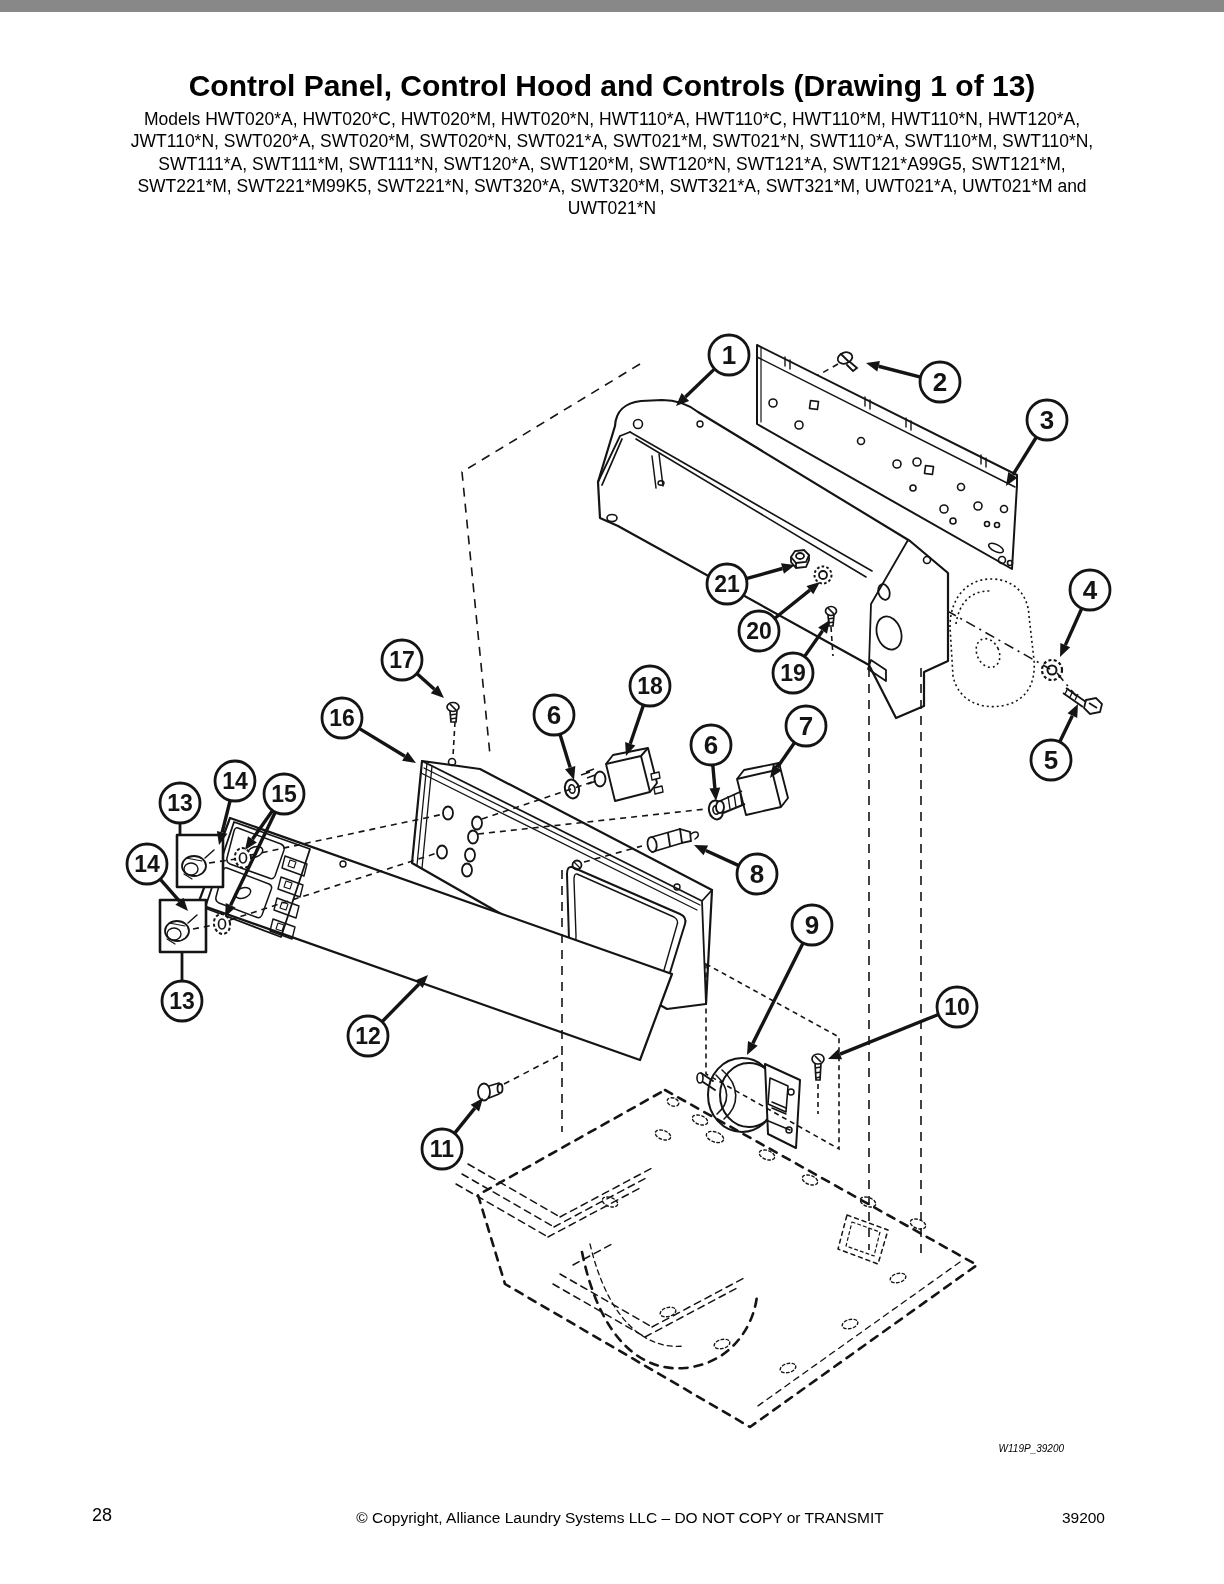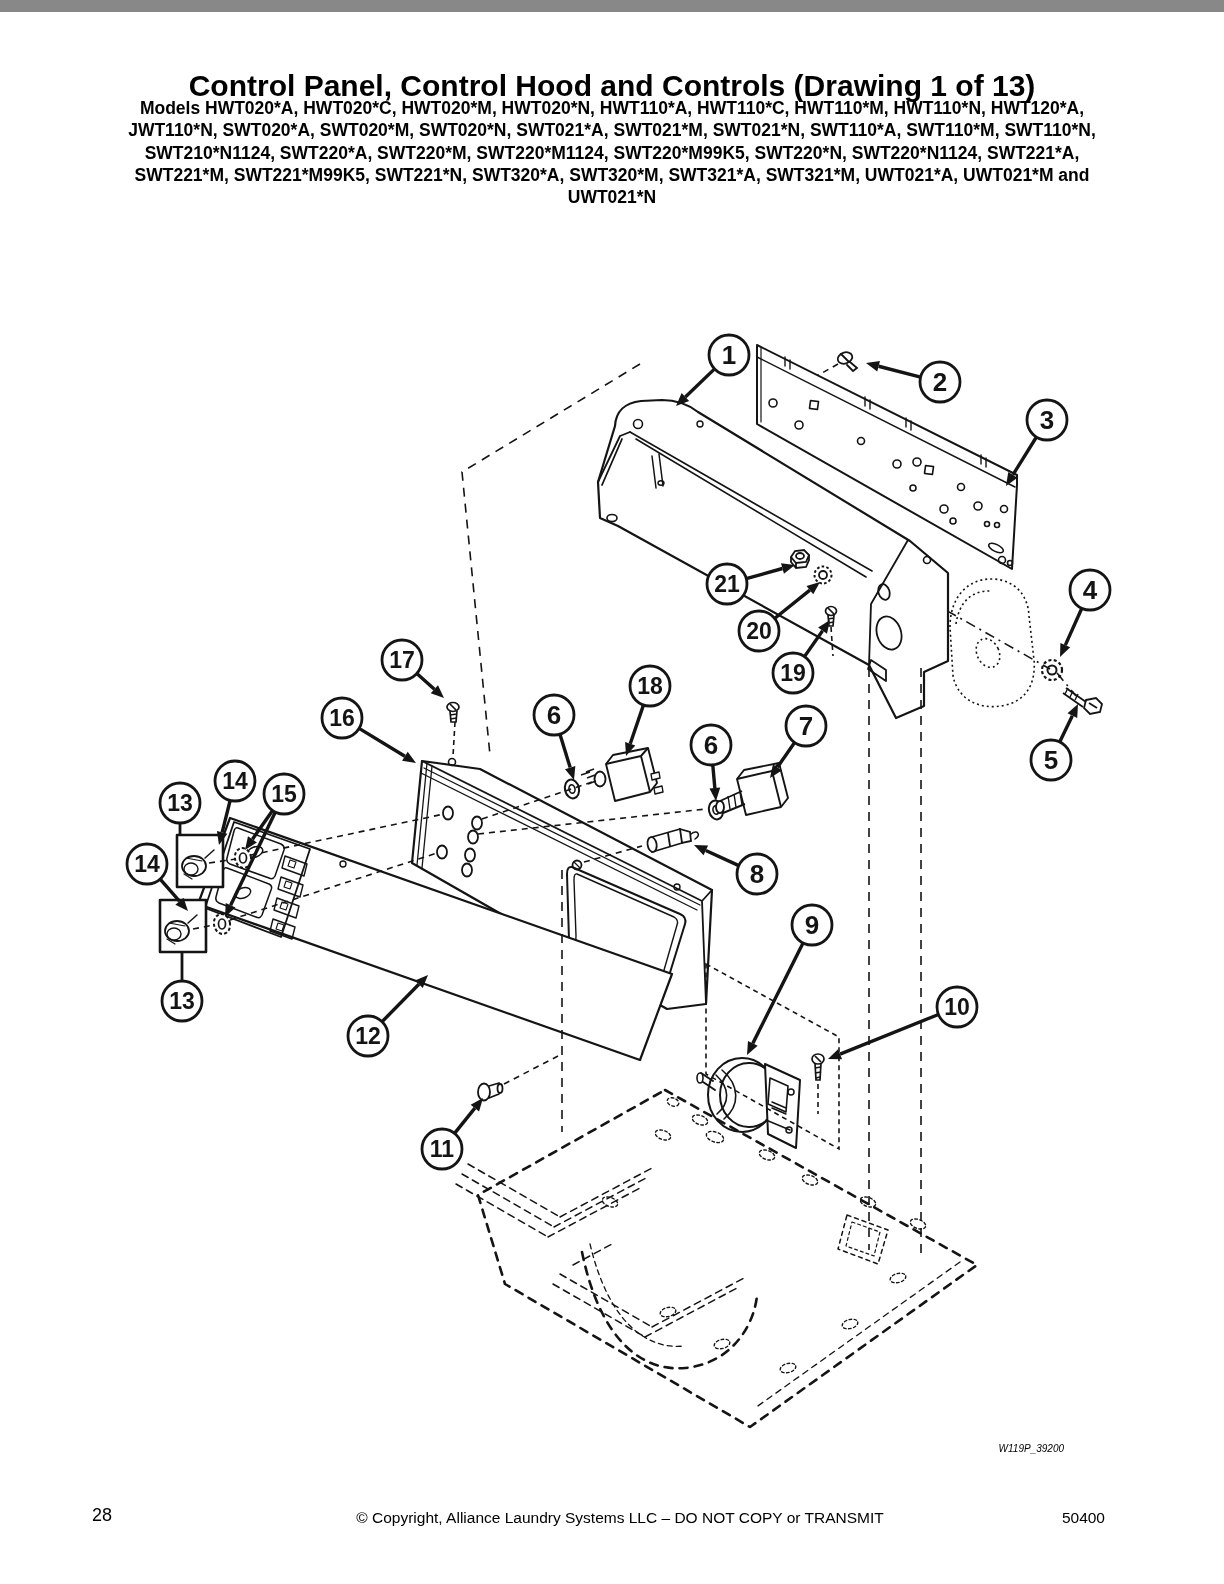--- a/index.html
+++ b/index.html
@@ -6,22 +6,22 @@
   .page{
     position:relative;width:1224px;height:1584px;background:#ffffff;
     margin:12px auto;overflow:hidden;
     font-family:"Liberation Sans","DejaVu Sans",sans-serif;color:#000;
   }
   .title{
     position:absolute;top:57px;left:0;width:100%;text-align:center;
     font-size:30px;font-weight:bold;letter-spacing:0;
   }
   .models{
-    position:absolute;top:85px;left:0;width:100%;text-align:center;
-    font-size:17.5px;line-height:22.3px;font-weight:700;
+    position:absolute;top:96px;left:0;width:100%;text-align:center;
+    font-size:17.5px;line-height:22.3px;font-weight:400;
   }
   .figure-code{
     position:absolute;top:1431px;right:160px;font-size:10px;font-style:italic;
   }
   .footer-page{position:absolute;top:1493px;left:92px;font-size:18px;}
   .footer-copy{position:absolute;top:1497px;left:8px;width:100%;text-align:center;font-size:15.5px;}
   .footer-doc{position:absolute;top:1497px;right:119px;font-size:15.5px;}
   svg.diagram{position:absolute;top:0;left:0;}
   svg.diagram *{vector-effect:none;}
   .balloon-text{font-family:"Liberation Sans","DejaVu Sans",sans-serif;font-weight:bold;}
@@ -29,21 +29,21 @@
 </head>
 <body>
 
 <div class="page">
 
   <div class="title">Control Panel, Control Hood and Controls (Drawing 1 of 13)</div>
 
   <div class="models" id="models-list">
       <div>Models HWT020*A, HWT020*C, HWT020*M, HWT020*N, HWT110*A, HWT110*C, HWT110*M, HWT110*N, HWT120*A,</div>
       <div>JWT110*N, SWT020*A, SWT020*M, SWT020*N, SWT021*A, SWT021*M, SWT021*N, SWT110*A, SWT110*M, SWT110*N,</div>
-      <div>SWT210*N1124, SWT220*A, SWT220*M, SWT220*M1124, SWT220*M99K5, SWT220*N, SWT220*N1124, SWT221*A,</div>
+      <div>SWT111*A, SWT111*M, SWT111*N, SWT120*A, SWT120*M, SWT120*N, SWT121*A, SWT121*A99G5, SWT121*M,</div>
       <div>SWT221*M, SWT221*M99K5, SWT221*N, SWT320*A, SWT320*M, SWT321*A, SWT321*M, UWT021*A, UWT021*M and</div>
       <div>UWT021*N</div>
     </div>
 
   <svg class="diagram" width="1224" height="1584" viewBox="0 0 1224 1584">
 
     <g stroke="#141414" stroke-width="1.6" fill="none">
       <path d="M640,352 L462,460 L490,743" stroke-dasharray="9,7"></path>
       <path d="M838,352 L774,388" stroke-dasharray="6,5"></path>
       <path d="M928,588 L1050,657 M1057,661 L1076,684" stroke-dasharray="10,5,2,5"></path>
@@ -454,14 +454,14 @@
           <polygon points="795,553 783.9327218369731,561.6991582387141 781.0263928389527,551.2975597194832" fill="#141414"></polygon>
           <circle cx="727" cy="572" r="20" fill="#fff" stroke="#141414" stroke-width="2.8"></circle>
           <text x="727" y="580" text-anchor="middle" font-size="23" class="balloon-text" fill="#141414">21</text>
         </g>
       </g>
   </svg>
 
   <div class="figure-code">W119P_39200</div>
   <div class="footer-page">28</div>
   <div class="footer-copy">© Copyright, Alliance Laundry Systems LLC – DO NOT COPY or TRANSMIT</div>
-  <div class="footer-doc">50400</div>
+  <div class="footer-doc">39200</div>
 </div>
 
 </body></html>

